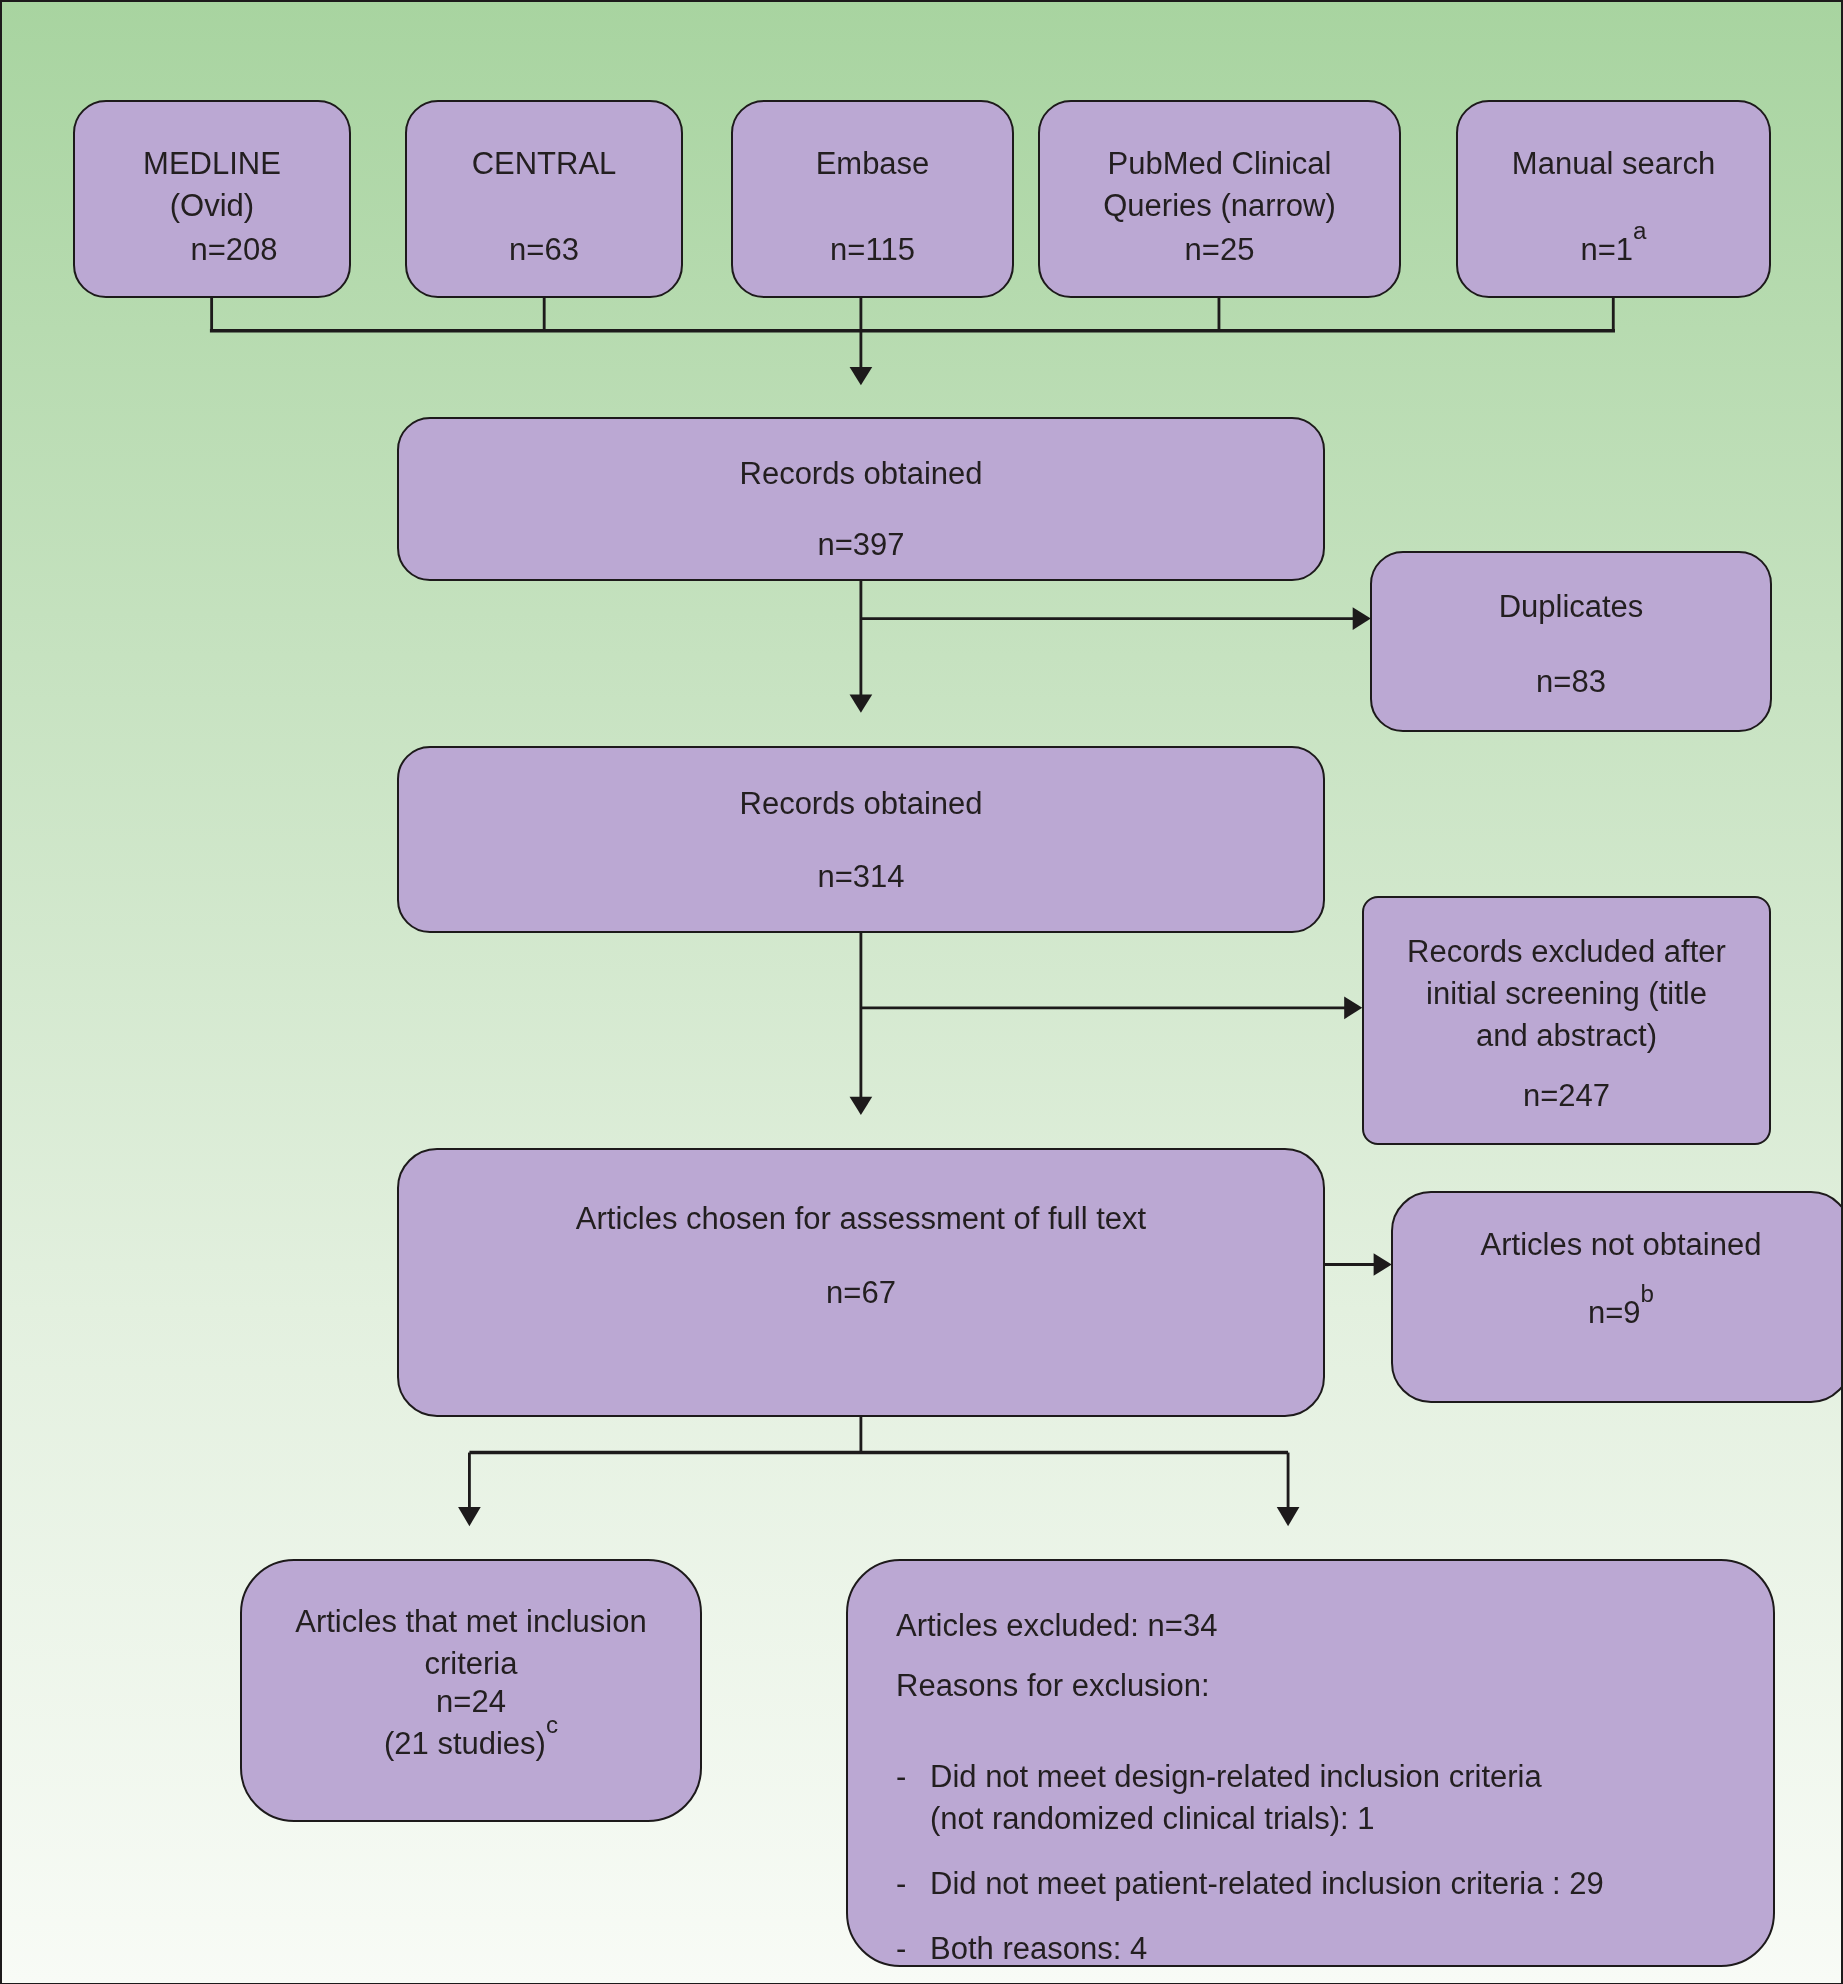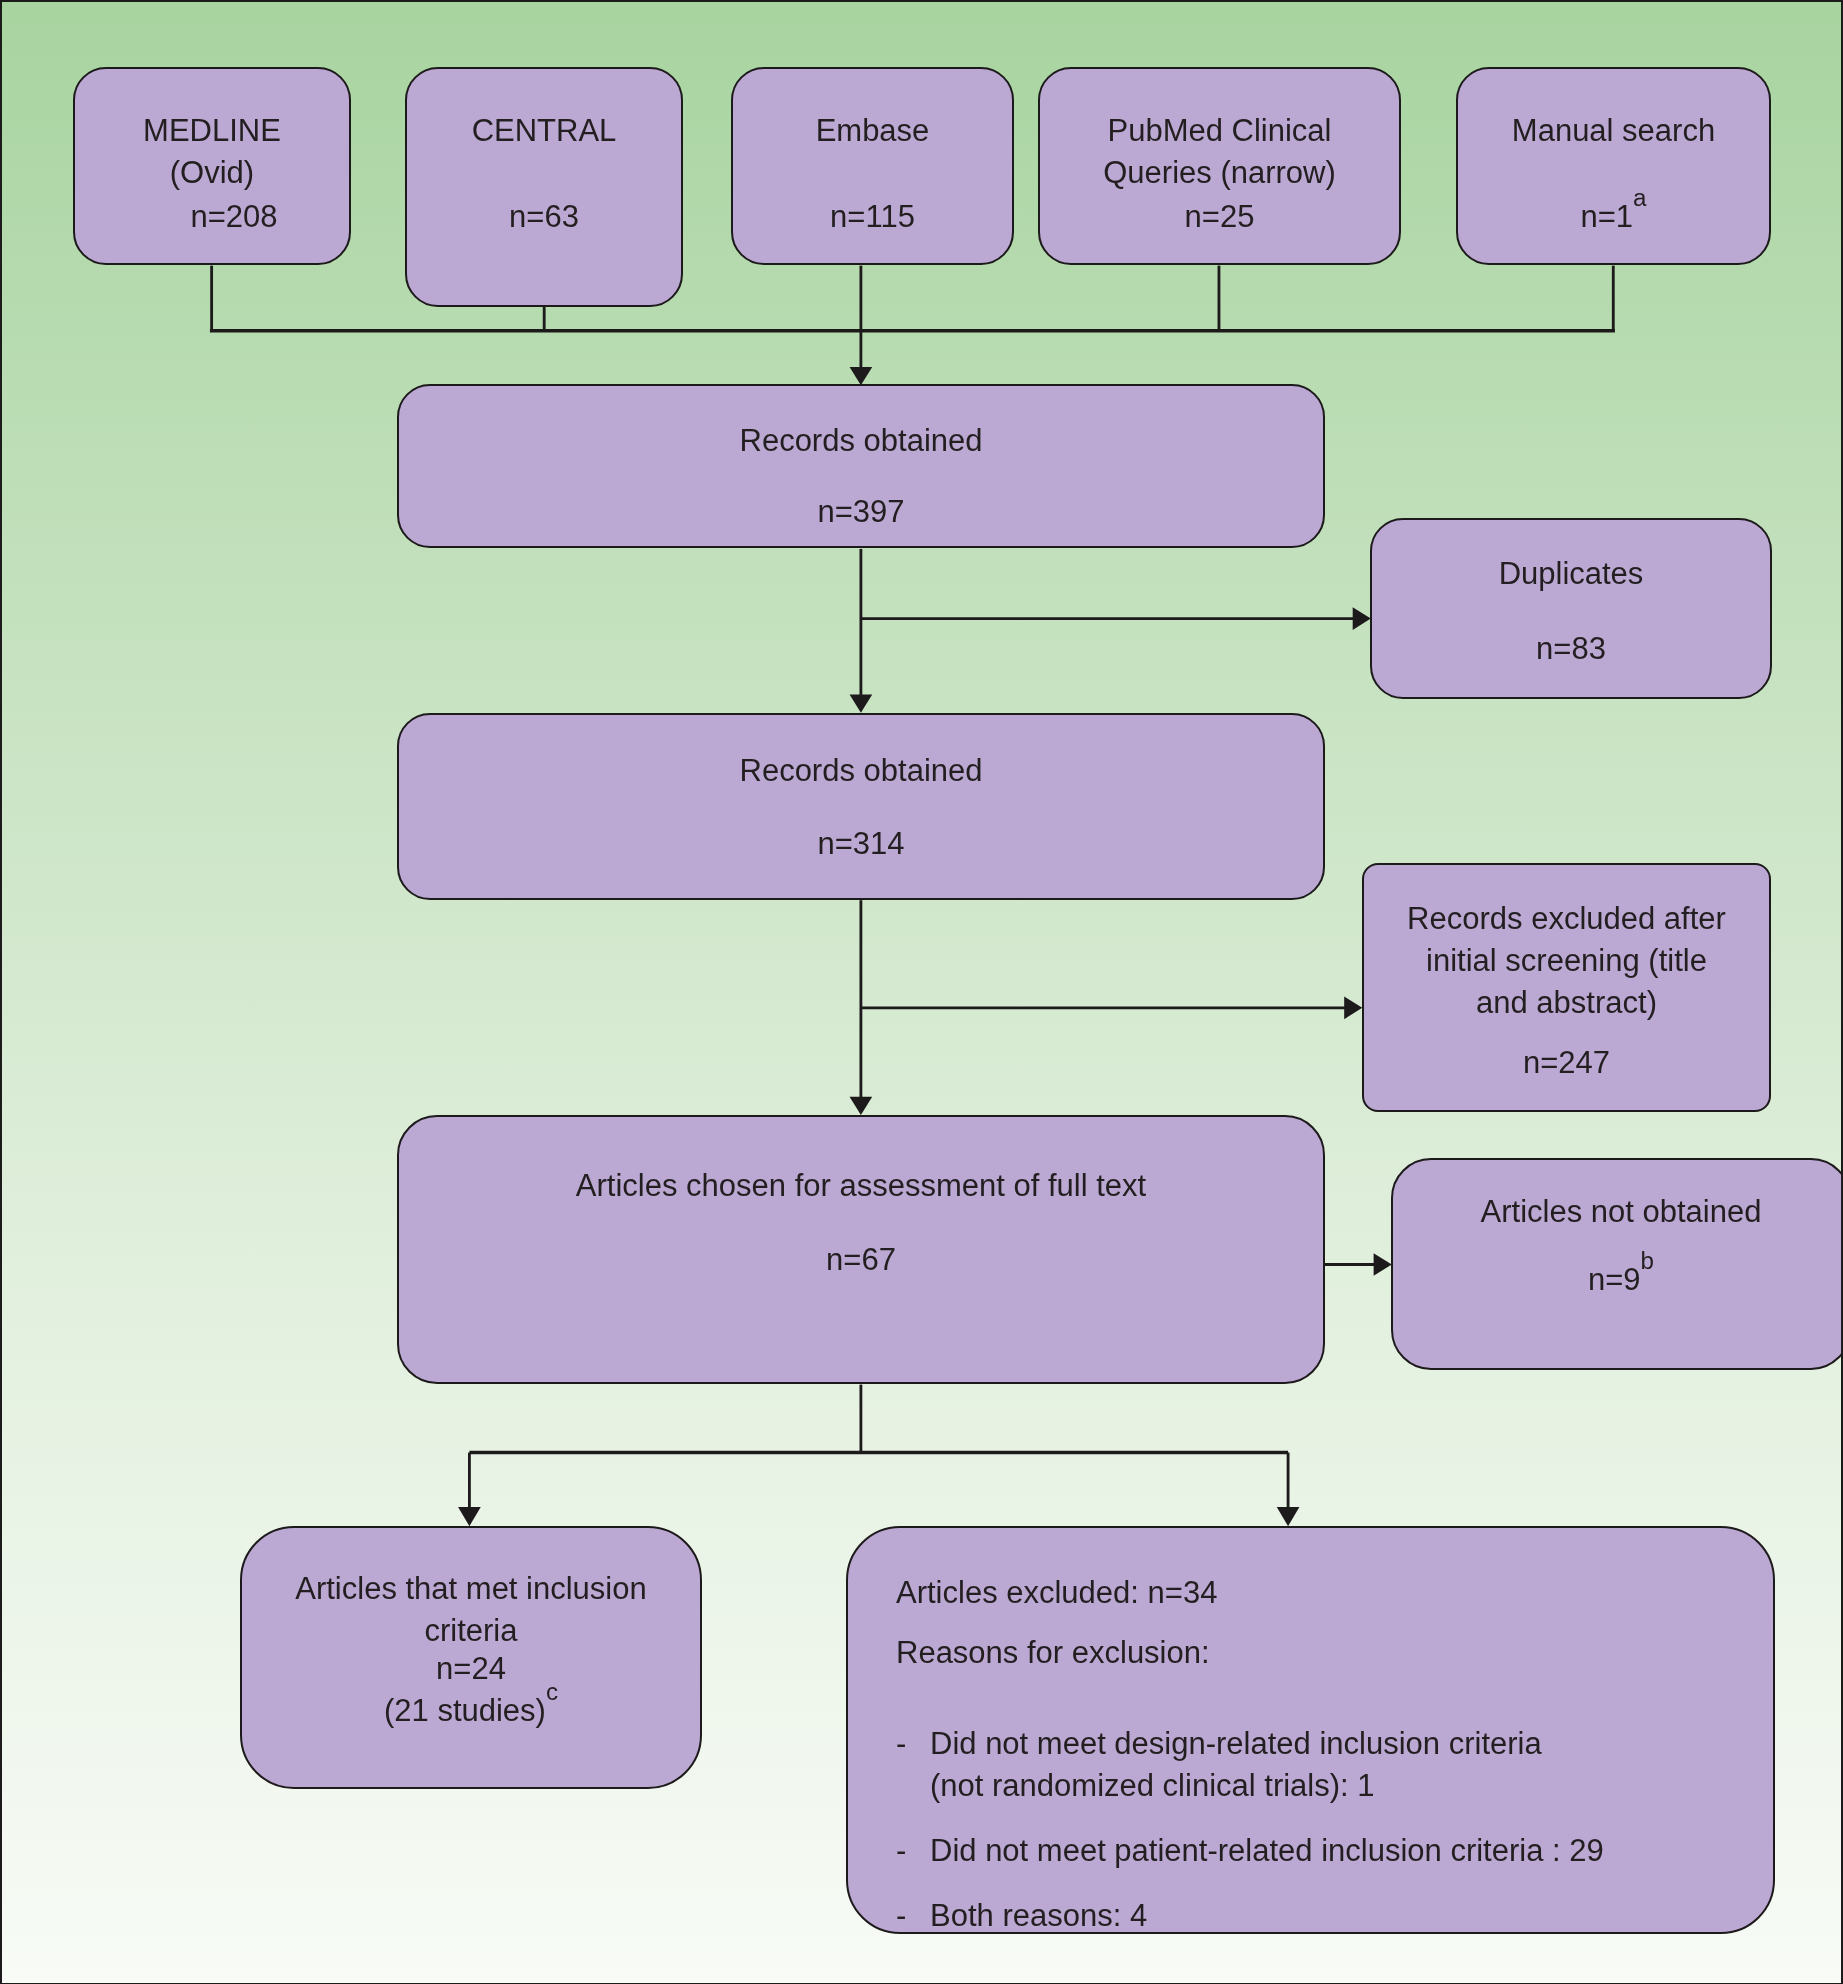--- a/index.html
+++ b/index.html
@@ -14,20 +14,21 @@
     font-size:31px;
     overflow:hidden;
   }
   .wires{position:absolute;left:0;top:0;}
   .box{
     position:absolute;
     background:#bba8d3;
     border:2.8px solid #1d1a1b;
     border-radius:33px;
     box-sizing:border-box;
+    margin-top:33px;
   }
   .big-radius{border-radius:54px;}
   .ttl,.nv{
     position:absolute;left:0;right:0;
     text-align:center;
     line-height:42px;
     white-space:nowrap;
   }
   sup{
     font-size:0.78em;
@@ -86,21 +87,21 @@
   </svg>
 
   <div class="box" style="left:71px;top:65px;width:278px;height:198px;">
     <div class="ttl" style="top:41px;">
       <div>MEDLINE</div>
       <div>(Ovid)</div>
     </div>
     <div class="nv" style="top:127px;padding-left:44px;"><span>n=208</span><sup></sup></div>
   </div>
 
-  <div class="box" style="left:403px;top:65px;width:278px;height:240px;">
+  <div class="box" style="left:403px;top:65px;width:278px;height:198px;">
     <div class="ttl" style="top:41px;">
       <div>CENTRAL</div>
       <div></div>
     </div>
     <div class="nv" style="top:127px;"><span>n=63</span><sup></sup></div>
   </div>
 
   <div class="box" style="left:729px;top:65px;width:283px;height:198px;">
     <div class="ttl" style="top:41px;">
       <div>Embase</div>

